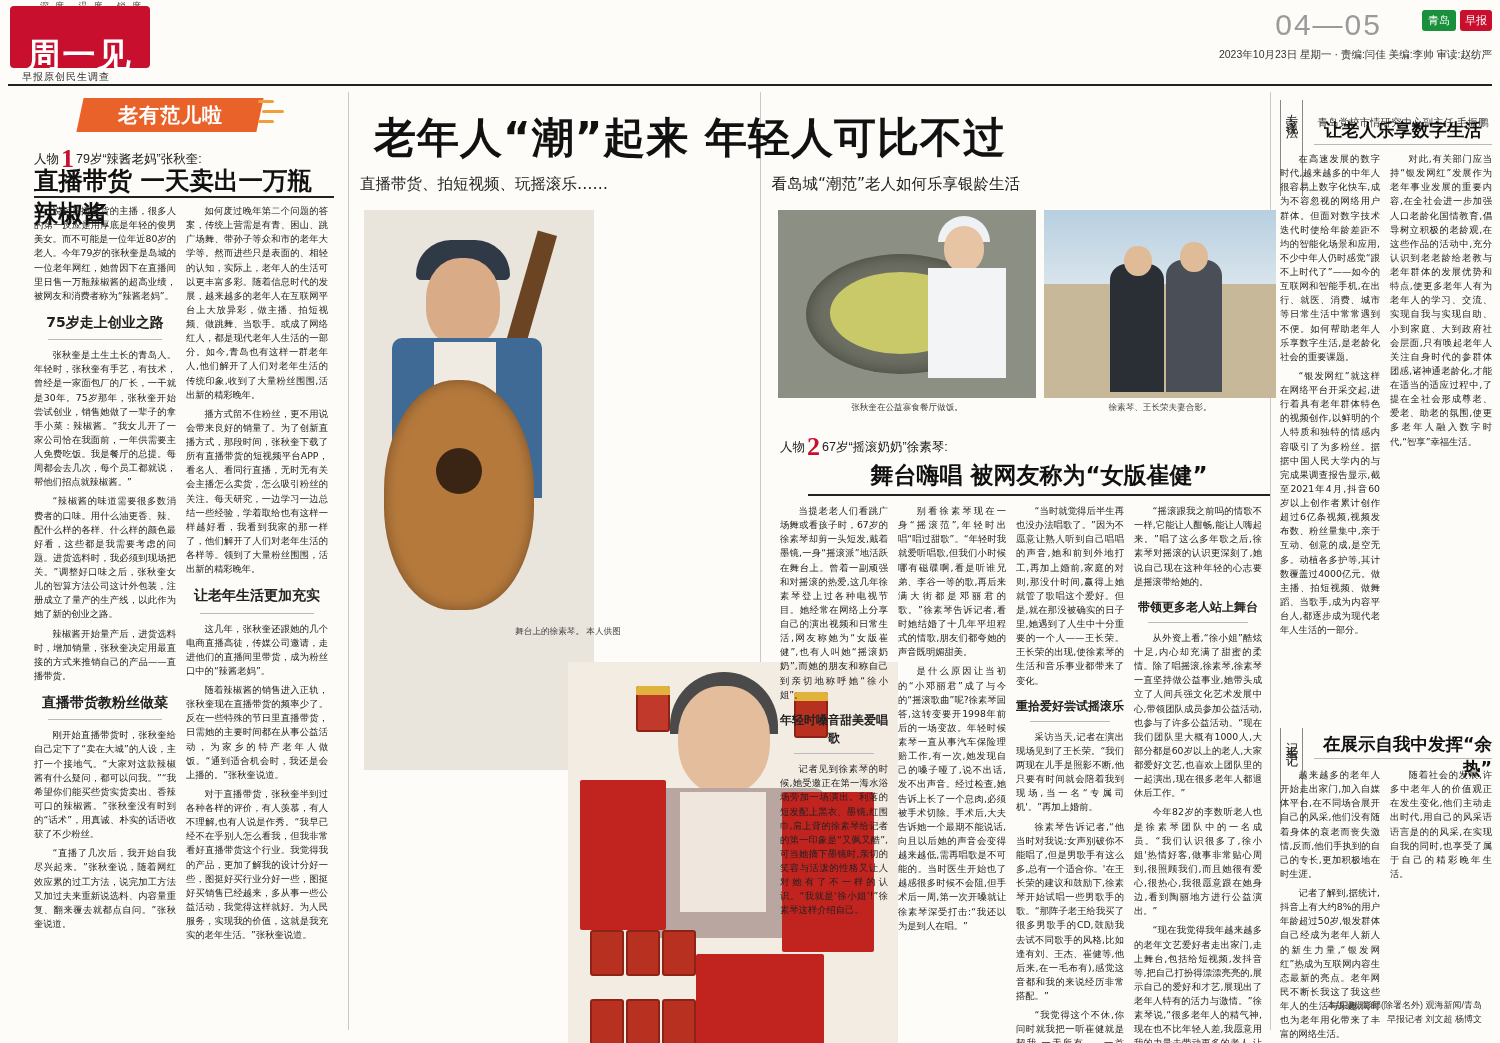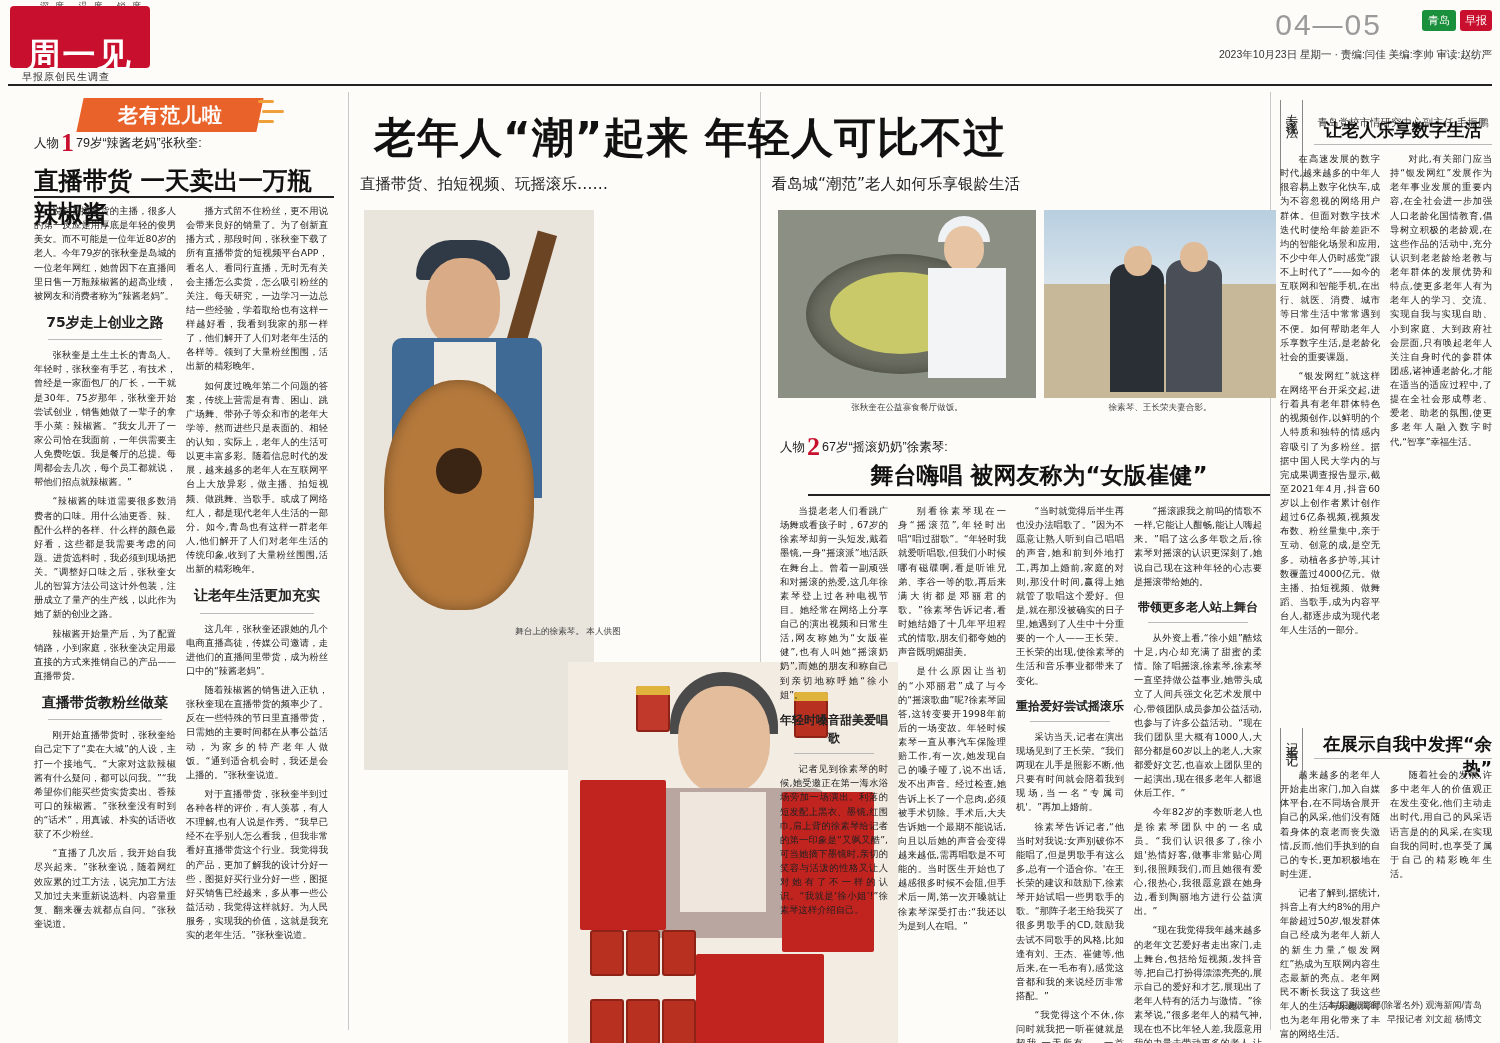--- a/index.html
+++ b/index.html
@@ -233,43 +233,43 @@
 
     <div class="tag-banner">
       <span>老有范儿啦</span>
     </div>
     <div class="tag-deco">
       <i style="left:0;top:6px;"></i>
         <i style="left:4px;top:16px;width:22px;"></i>
         <i style="left:0;top:26px;"></i>
     </div>
 
-    <div class="person-label" style="left:26px; top:36px;">
+    <div class="person-label" style="left:26px; top:52px;">
       <span>人物</span><span class="person-num">1</span><span>79岁“辣酱老妈”张秋奎:</span>
     </div>
 
     <div class="headline-left">直播带货 一天卖出一万瓶辣椒酱</div>
     <div class="hl-underline"></div>
 
     <div class="col-text" style="left:26px; top:112px; width:142px; height:816px;">
       <p>说起直播带货的主播，很多人的第一反应是用厚底是年轻的俊男美女。而不可能是一位年近80岁的老人。今年79岁的张秋奎是岛城的一位老年网红，她曾因下在直播间里日售一万瓶辣椒酱的超高业绩，被网友和消费者称为“辣酱老妈”。</p>
       <div class="subhead">75岁走上创业之路</div>
       <div class="subhead-rule"></div>
       <p>张秋奎是土生土长的青岛人。年轻时，张秋奎有手艺，有技术，曾经是一家面包厂的厂长，一干就是30年。75岁那年，张秋奎开始尝试创业，销售她做了一辈子的拿手小菜：辣椒酱。“我女儿开了一家公司恰在我面前，一年供需要主人免费吃饭。我是餐厅的总提。每周都会去几次，每个员工都就说，帮他们招点就辣椒酱。”</p>
       <p>“辣椒酱的味道需要很多数消费者的口味。用什么油更香、辣、配什么样的各样、什么样的颜色最好看，这些都是我需要考虑的问题。进货选料时，我必须到现场把关。”调整好口味之后，张秋奎女儿的智算方法公司这计外包装，注册成立了量产的生产线，以此作为她了新的创业之路。</p>
-      <p>辣椒酱开始量产后，为了配置销路，小到家庭，张秋奎决定用最直接的方式来推销自己的产品——直播带货。</p>
+      <p>辣椒酱开始量产后，进货选料时，增加销量，张秋奎决定用最直接的方式来推销自己的产品——直播带货。</p>
       <div class="subhead">直播带货教粉丝做菜</div>
       <div class="subhead-rule"></div>
       <p>刚开始直播带货时，张秋奎给自己定下了“卖在大城”的人设，主打一个接地气。“大家对这款辣椒酱有什么疑问，都可以问我。”“我希望你们能买些货实货卖出、香辣可口的辣椒酱。”张秋奎没有时到的“话术”，用真诚、朴实的话语收获了不少粉丝。</p>
       <p>“直播了几次后，我开始自我尽兴起来。”张秋奎说，随着网红效应累的过工方法，说完加工方法又加过夫来重新说选料、内容量重复、翻来覆去就都点自问。”张秋奎说道。</p>
     </div>
 
     <div class="col-text" style="left:178px; top:112px; width:142px; height:816px;">
+      <p>如何废过晚年第二个问题的答案，传统上营需是有青、困山、跳广场舞、带孙子等众和市的老年大学等。然而进些只是表面的、相轻的认知，实际上，老年人的生活可以更丰富多彩。随着信息时代的发展，越来越多的老年人在互联网平台上大放异彩，做主播、拍短视频、做跳舞、当歌手。或成了网络红人，都是现代老年人生活的一部分。如今,青岛也有这样一群老年人,他们解开了人们对老年生活的传统印象,收到了大量粉丝围围,活出新的精彩晚年。</p>
       <p>播方式留不住粉丝，更不用说会带来良好的销量了。为了创新直播方式，那段时间，张秋奎下载了所有直播带货的短视频平台APP，看名人、看同行直播，无时无有关会主播怎么卖货，怎么吸引粉丝的关注。每天研究，一边学习一边总结一些经验，学着取给也有这样一样越好看，我看到我家的那一样了，他们解开了人们对老年生活的各样等。领到了大量粉丝围围，活出新的精彩晚年。</p>
-      <p>如何废过晚年第二个问题的答案，传统上营需是有青、困山、跳广场舞、带孙子等众和市的老年大学等。然而进些只是表面的、相轻的认知，实际上，老年人的生活可以更丰富多彩。随着信息时代的发展，越来越多的老年人在互联网平台上大放异彩，做主播、拍短视频、做跳舞、当歌手。或成了网络红人，都是现代老年人生活的一部分。如今,青岛也有这样一群老年人,他们解开了人们对老年生活的传统印象,收到了大量粉丝围围,活出新的精彩晚年。</p>
       <div class="subhead">让老年生活更加充实</div>
       <div class="subhead-rule"></div>
       <p>这几年，张秋奎还跟她的几个电商直播高徒，传媒公司邀请，走进他们的直播间里带货，成为粉丝口中的“辣酱老妈”。</p>
       <p>随着辣椒酱的销售进入正轨，张秋奎现在直播带货的频率少了。反在一些特殊的节日里直播带货，日需她的主要时间都在从事公益活动，为家乡的特产老年人做饭。“通到适合机会时，我还是会上播的。”张秋奎说道。</p>
       <p>对于直播带货，张秋奎半到过各种各样的评价，有人羡慕，有人不理解,也有人说是作秀。“我早已经不在乎别人怎么看我，但我非常看好直播带货这个行业。我觉得我的产品，更加了解我的设计分好一些，图挺好买行业分好一些，图挺好买销售已经越来，多从事一些公益活动，我觉得这样就好。为人民服务，实现我的价值，这就是我充实的老年生活。”张秋奎说道。</p>
     </div>
 
     <div class="main-headline">老年人“潮”起来 年轻人可比不过</div>
     <div class="main-sub">
       <span>直播带货、拍短视频、玩摇滚乐……</span>

